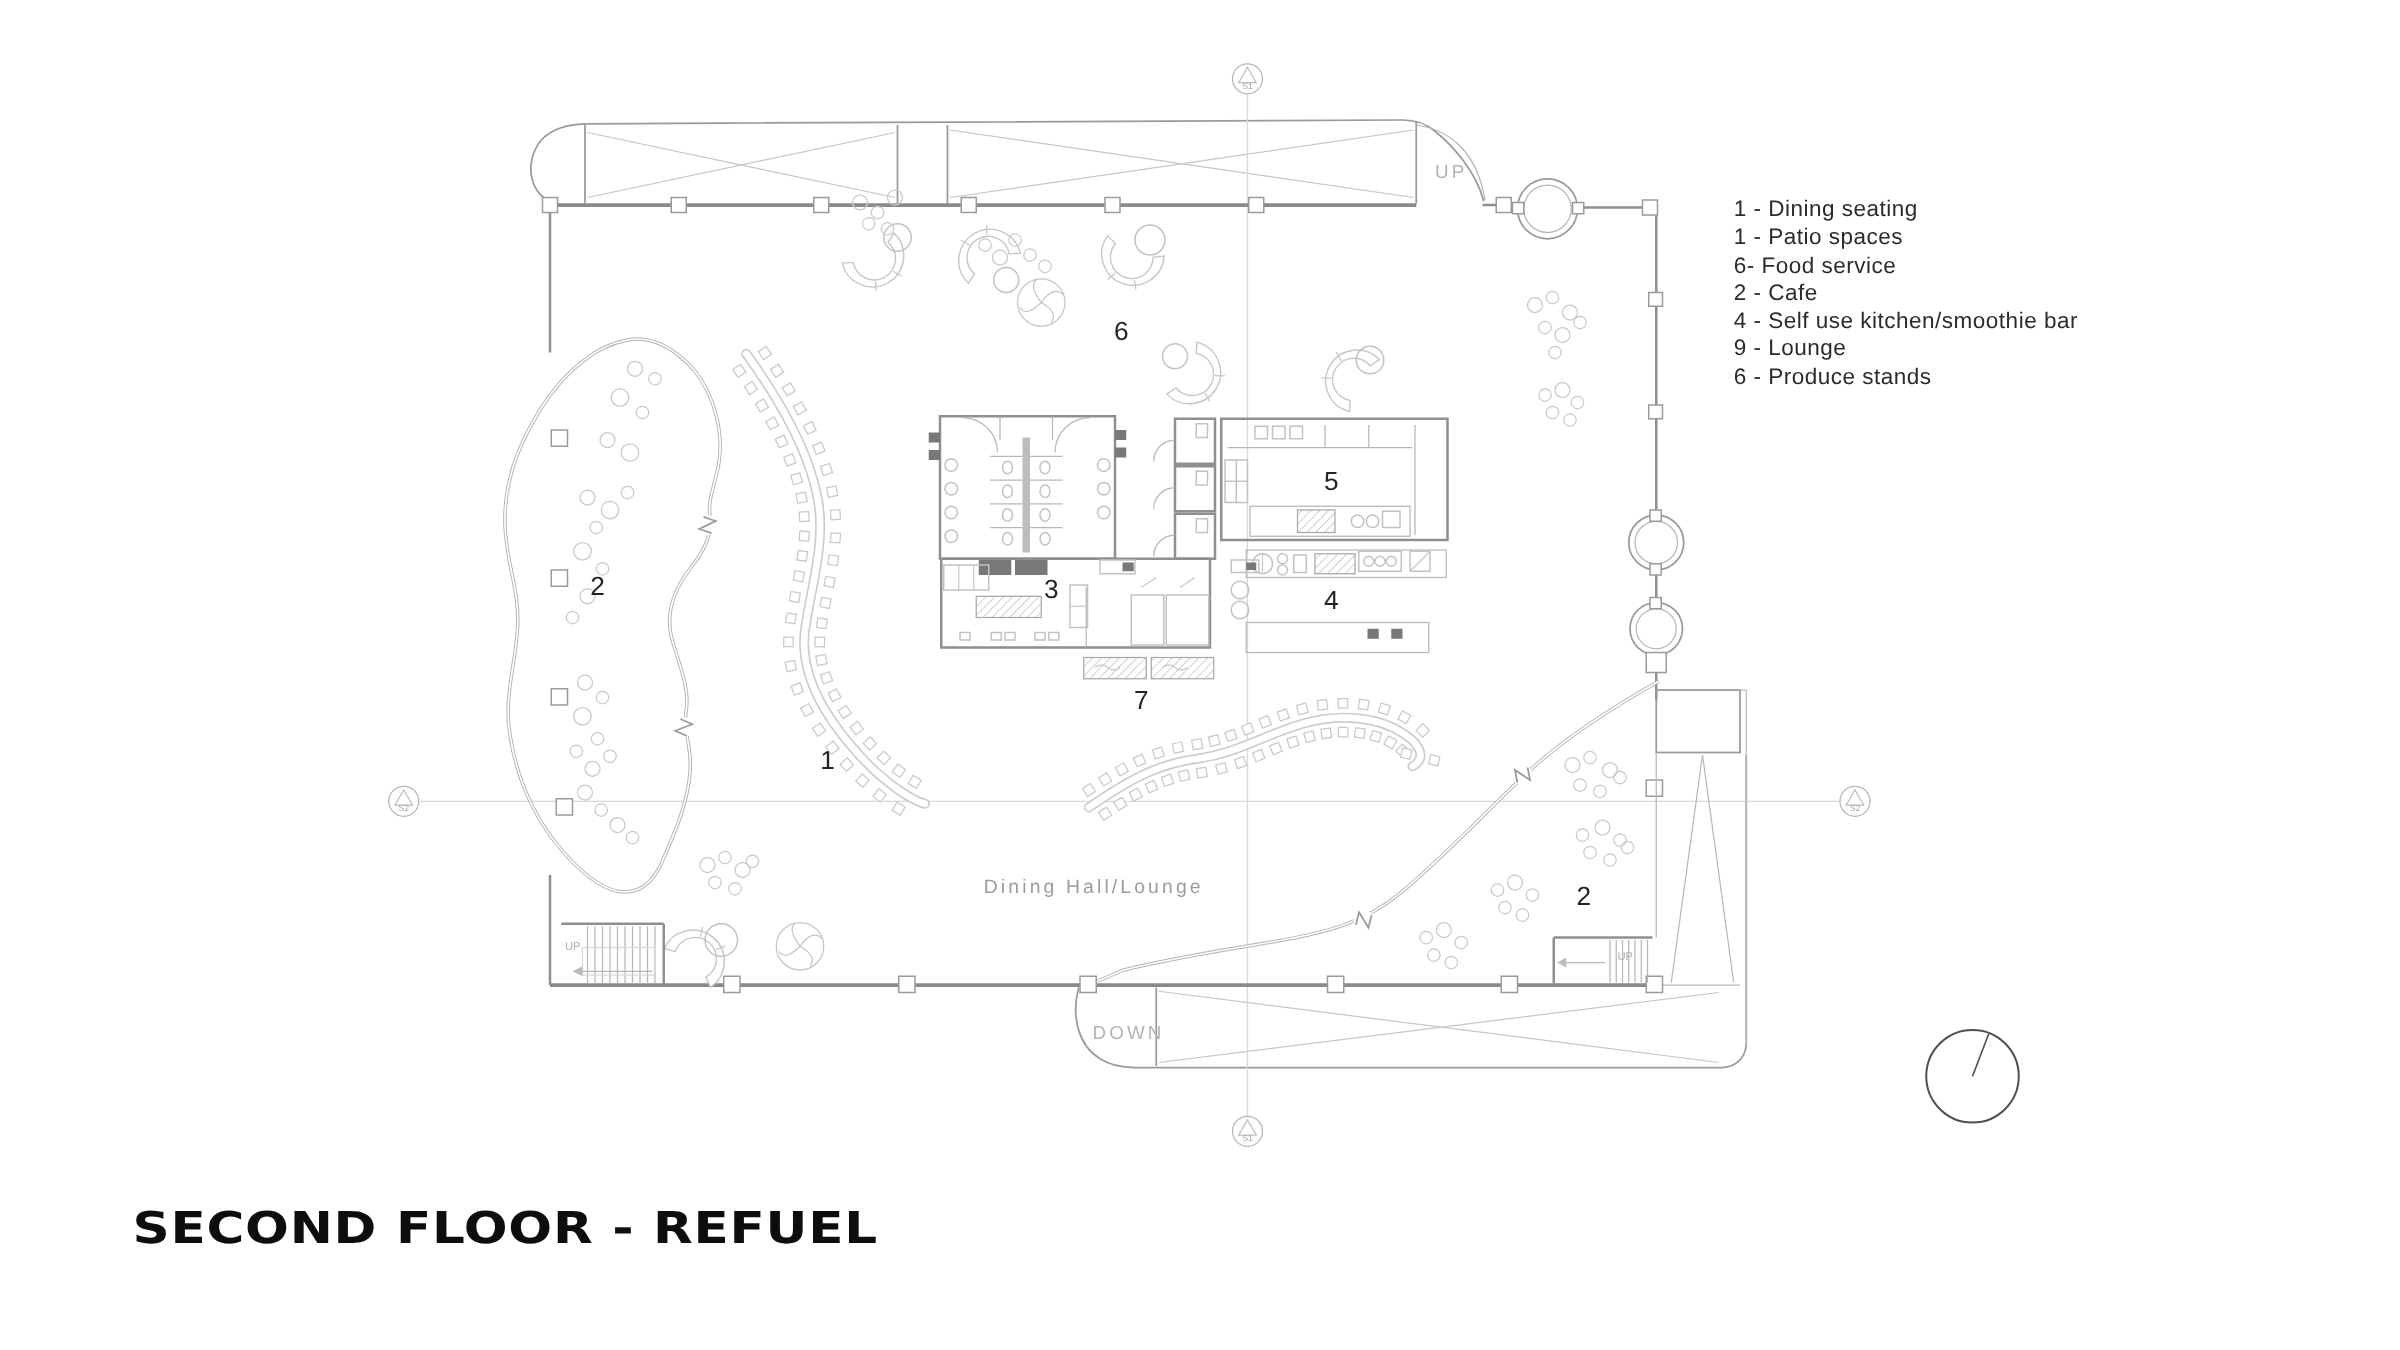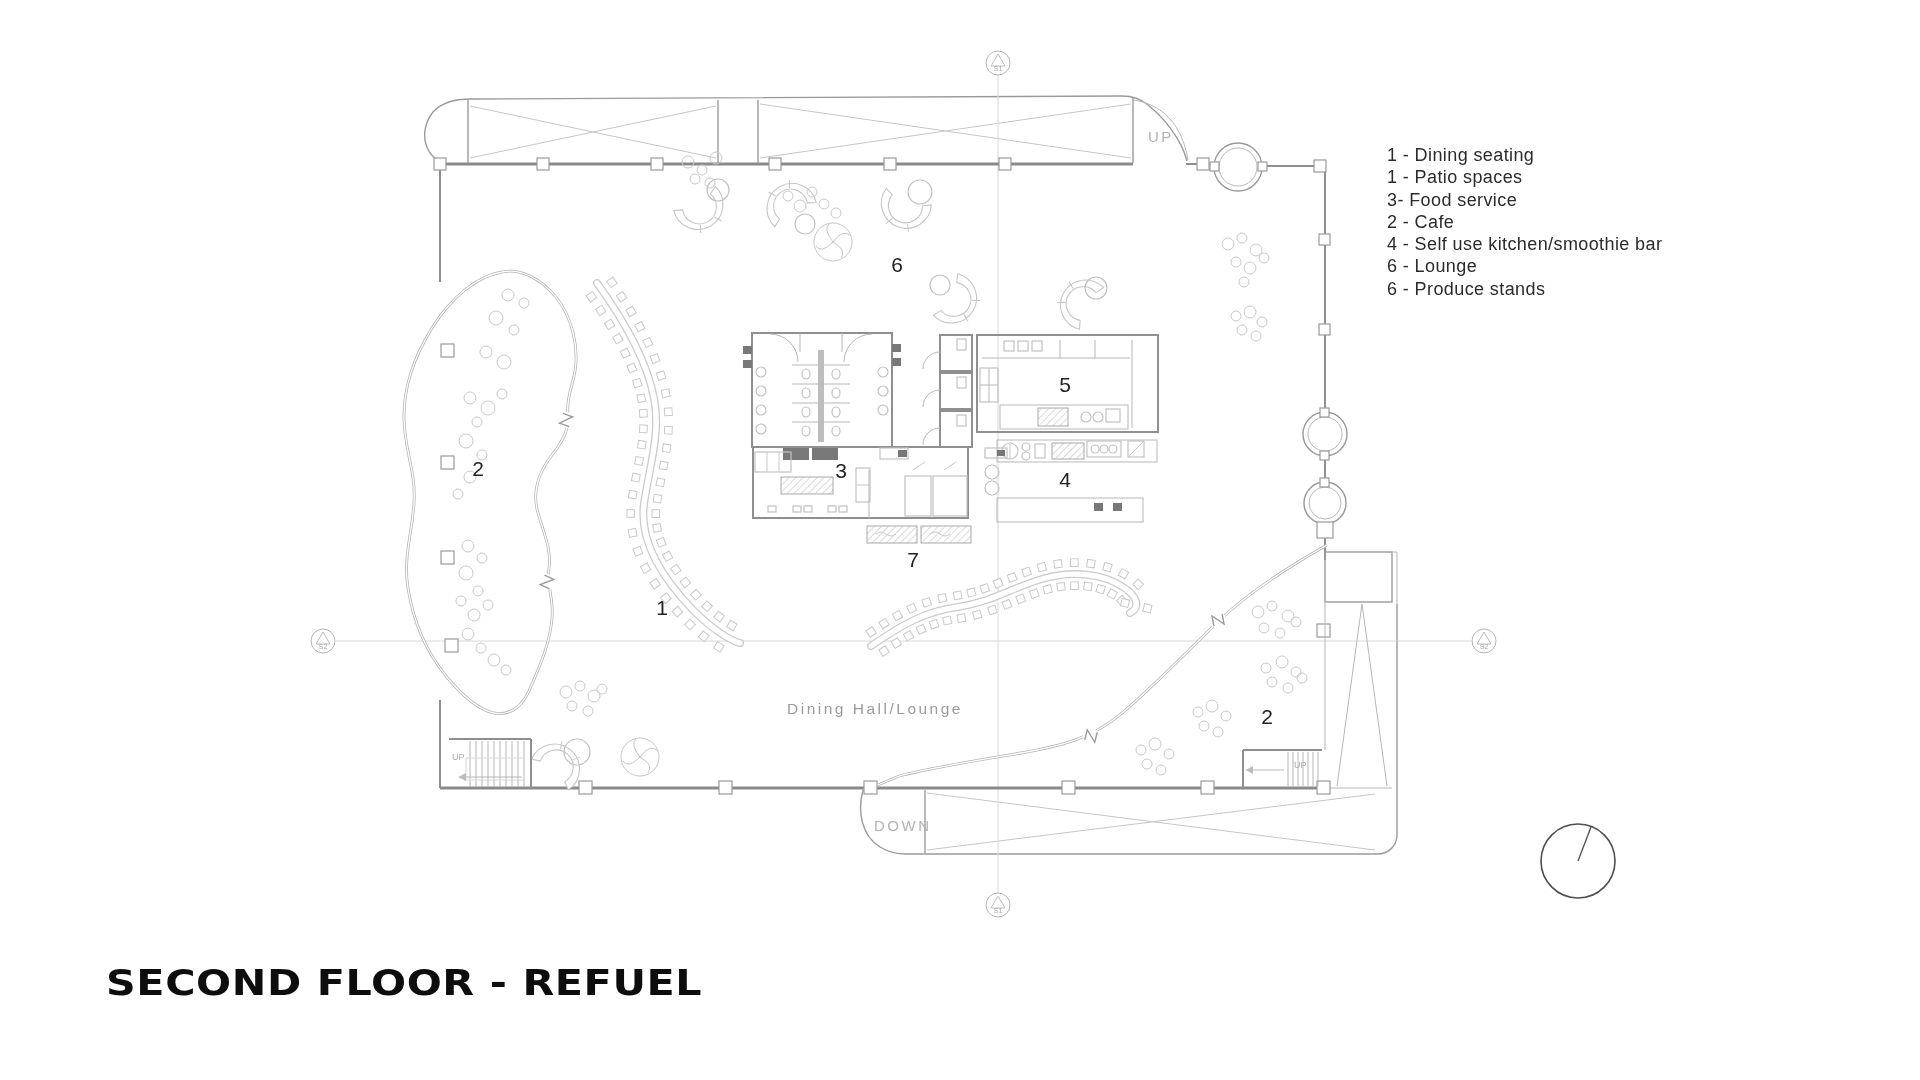--- a/index.html
+++ b/index.html
@@ -22,21 +22,21 @@
   .chair{fill:#fff;stroke:#c9c9c9;stroke-width:1}
   .mark{fill:#fff;stroke:#9a9a9a;stroke-width:1.2}
   .mark2{fill:#fff;stroke:#b5b5b5;stroke-width:1}
   .dark{fill:#787878;stroke:none}
   .hatchy{fill:url(#hatch);stroke:#a8a8a8;stroke-width:1}
   .lbl{font:21px "Liberation Sans",sans-serif;fill:#232323;text-anchor:middle}
   .gtxt{font:15px "Liberation Sans",sans-serif;fill:#b3b3b3;letter-spacing:2.5px}
   .stxt{font:9px "Liberation Sans",sans-serif;fill:#ababab}
   .mtxt{font:7px "Liberation Sans",sans-serif;fill:#a8a8a8;text-anchor:middle}
   
-  #legend{position:absolute;left:1387px;top:144px;font-size:18px;line-height:22.3px;
+  #legend{position:absolute;left:1387px;top:156px;font-size:18px;line-height:22.3px;
           color:#2b2b2b;letter-spacing:0.4px;}
   #title{position:absolute;left:106px;top:963px;font-size:35px;font-weight:800;
          color:#0d0d0d;font-family:"DejaVu Sans","Liberation Sans",sans-serif;
          transform:scaleX(1.18);transform-origin:left center;white-space:nowrap;
          letter-spacing:0.5px;}
 </style>
 </head>
 <body>
 
 <svg id="plan-svg" width="1920" height="1080" viewBox="0 0 1920 1080" xmlns="http://www.w3.org/2000/svg">
@@ -577,20 +577,20 @@
 
   <g>
     <circle cx="1578" cy="861" r="37" fill="none" stroke="#4f4f4f" stroke-width="1.6"></circle>
     <line x1="1578" y1="861" x2="1591" y2="827" stroke="#4f4f4f" stroke-width="1.3"></line>
   </g>
 </svg>
 
 <div id="legend">
   <div>1 - Dining seating</div>
   <div>1 - Patio spaces</div>
-  <div>3- Food service</div>
+  <div>6- Food service</div>
   <div>2 - Cafe</div>
   <div>4 - Self use kitchen/smoothie bar</div>
-  <div>6 - Lounge</div>
+  <div>9 - Lounge</div>
   <div>6 - Produce stands</div>
 </div>
 
 <div id="title">SECOND FLOOR - REFUEL</div>
 
 </body></html>

